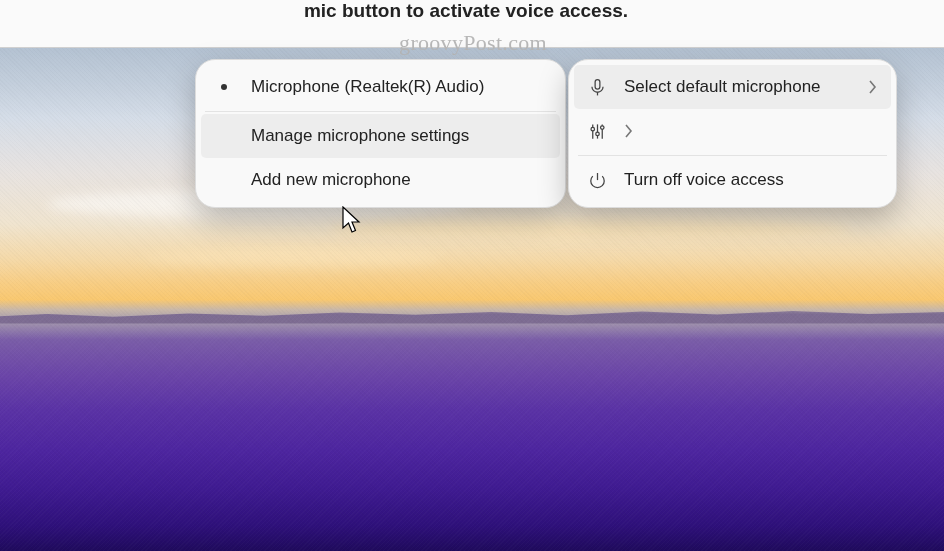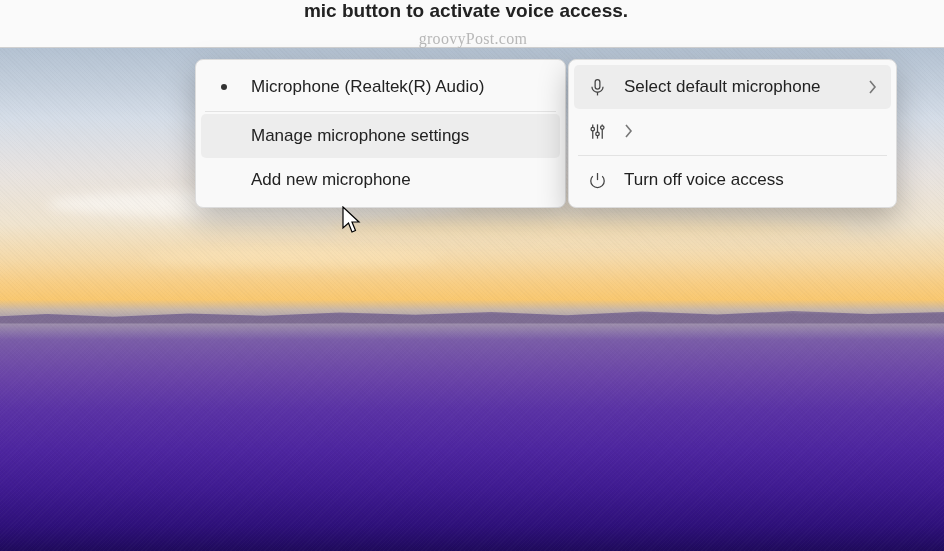--- a/index.html
+++ b/index.html
@@ -86,21 +86,21 @@
       flex-direction: column;
     }
     .topbar .instruction {
       font-size: 19px;
       font-weight: 600;
       color: #222;
       white-space: nowrap;
     }
     .topbar .watermark {
       font-family: Georgia, 'Times New Roman', serif;
-      font-size: 16px;
+      font-size: 22px;
       color: #b8b8b8;
       margin-left: 14px;
       letter-spacing: 0.3px;
     }
     .topbar .spacer { flex: 1; }
     .topbar .icon-btn {
       width: 40px; height: 40px;
       display: flex; align-items: center; justify-content: center;
       border-radius: 4px;
       color: #555;
@@ -110,21 +110,21 @@
       color: #555;
       width: 32px; text-align: center;
       font-weight: 400;
     }
 
     
     .menu {
       position: absolute;
       background: #f9f9f9;
       border: 1px solid #dcdcdc;
-      border-radius: 8px;
+      border-radius: 20px;
       box-shadow: 0 12px 30px rgba(0,0,0,0.25);
       padding: 5px;
     }
     .menu.primary {
       top: 59px;
       left: 568px;
       width: 329px;
     }
     .menu.secondary {
       top: 59px;

